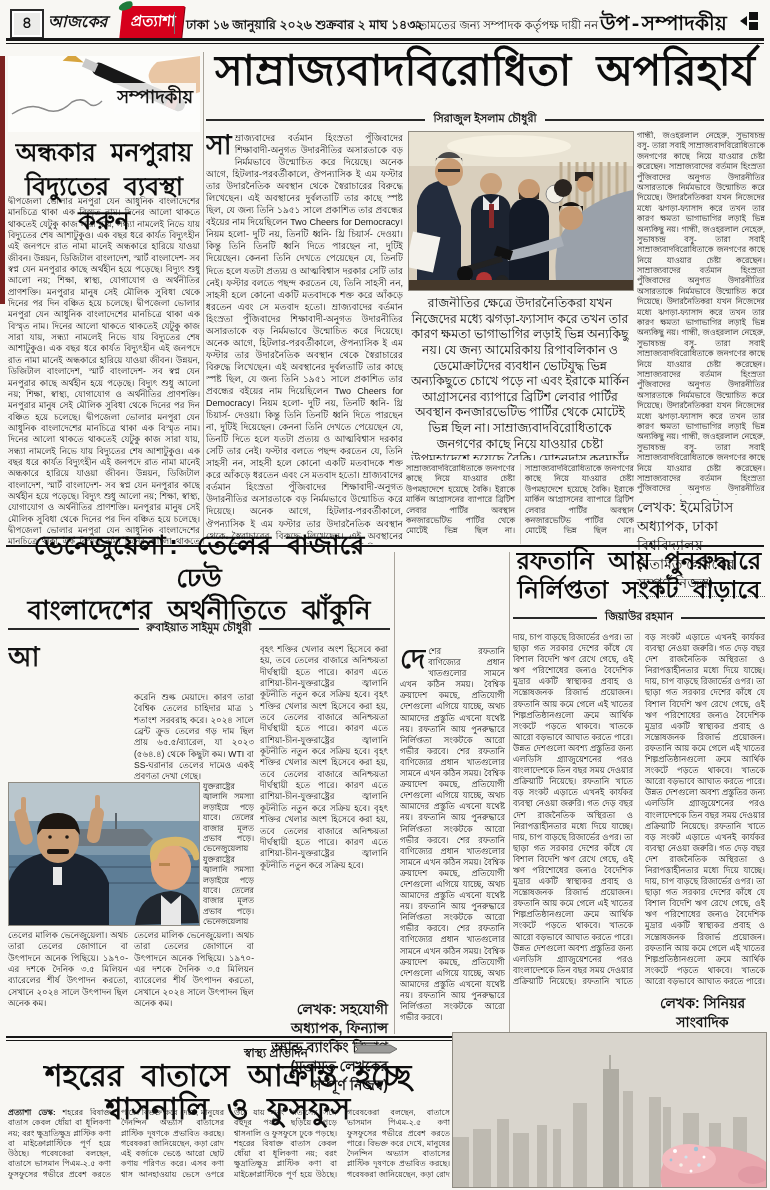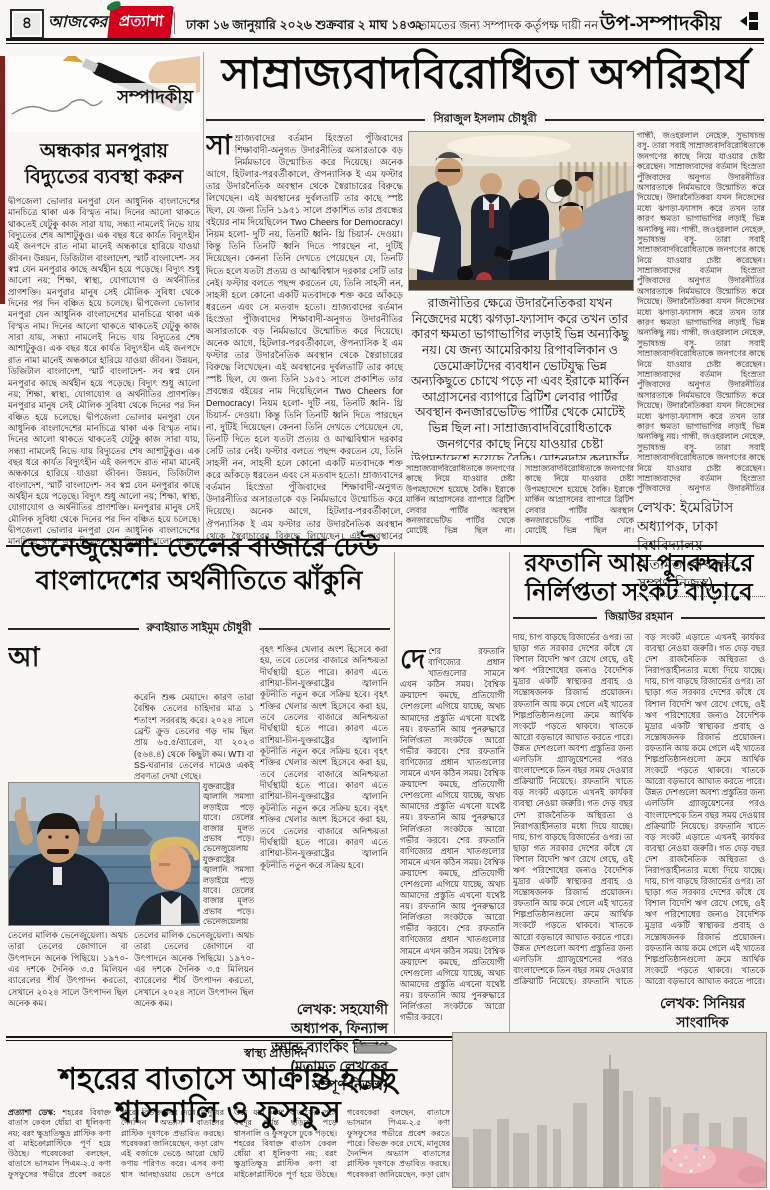--- a/index.html
+++ b/index.html
@@ -6,37 +6,37 @@
   #page{position:relative;width:770px;height:1190px;margin:0 auto;background:#f8f7f3;
         font-family:"Liberation Sans",sans-serif;color:#141414;overflow:hidden;
         outline:1px solid #c4c0b6;}
   .abs{position:absolute;}
   .just{text-align:justify;overflow:hidden;}
   .ctr{text-align:center;}
   .bd{font-weight:bold;}
   
   #pgnum{left:10px;top:9px;width:30px;height:26px;border:2px solid #2b2b2b;background:#ececea;
          box-shadow:inset 0 0 0 2px #fff;font-size:16px;font-weight:bold;line-height:24px;text-align:center;}
-  #brand{left:48px;top:8px;height:28px;display:flex;align-items:center;}
+  #brand{left:48px;top:8px;height:28px;display:flex;align-items:center;gap:12px;}
   #brand .pre{font-weight:bold;font-size:16px;font-style:italic;margin-right:2px;}
   #brand .mainwrap{position:relative;background:#d6001c;color:#fff;font-weight:bold;font-size:15px;
         padding:3px 8px 4px 10px;transform:skewX(-6deg);box-shadow:1px 1px 0 #7a0010;}
   #brand .leaf{position:absolute;left:-4px;top:-4px;width:14px;height:8px;background:#1d7a3a;
         border-radius:60% 40% 50% 50%;transform:rotate(-18deg);}
   #vline1{left:174px;top:12px;width:1px;height:22px;background:#777;}
   #dateline{left:186px;top:16px;font-size:12.5px;font-weight:bold;}
   #disclaimer{left:412px;top:17px;font-size:11.5px;}
   #secttitle{left:600px;top:8px;font-size:20px;font-weight:800;letter-spacing:.2px;}
   #secticon{left:740px;top:12px;display:flex;align-items:center;gap:2px;}
   #secticon .tri{width:0;height:0;border-top:5px solid transparent;border-bottom:5px solid transparent;border-right:7px solid #111;}
   #secticon .blk{width:9px;height:18px;background:#111;box-shadow:inset 0 8px 0 #111, inset 0 10px 0 #f8f7f3;}
   .hrule{background:#161616;}
   .vrule{background:#a9a49b;}
   
-  .bn-head{font-family:Liberation Sans, sans-serif;font-weight:800;color:#0d0d0d;}
+  .bn-head{font-family:Liberation Mono, monospace;font-weight:800;color:#0d0d0d;}
   .byline{display:flex;align-items:center;gap:8px;font-size:11px;font-weight:bold;}
   .byline::before,.byline::after{content:"";flex:1;border-top:2px solid #2a2a2a;}
   .body-sm{font-size:8.6px;line-height:1.32;}
   .body-xs{font-size:8px;line-height:1.3;}
   .dropcap{float:left;font-size:27px;line-height:.85;font-weight:800;padding:2px 3px 0 0;}
   .photo{border:1px solid #8f8b82;background:#ccc;overflow:hidden;}
   .photo svg{display:block;width:100%;height:100%;}
   .credit{font-size:14px;line-height:1.35;}
   .dotline{border-top:1px dotted #555;}
   .colrule{column-rule:1px solid #cfccc3;}
@@ -71,21 +71,21 @@
       <path d="M192 0 v36 q-28 10 -46-6 q-12-11 3-24 z" fill="#e9c6a4"></path>
       <g transform="rotate(24 120 30)">
         <rect x="80" y="20" width="100" height="13" rx="6" fill="#181818"></rect>
         <rect x="70" y="22" width="14" height="9" fill="#c9c9c9"></rect>
         <path d="M70 26.5 l-20 7 5-11 z" fill="#d7a43e"></path>
         <rect x="162" y="20" width="10" height="13" fill="#8c2f2f"></rect>
       </g>
     </svg>
     <div class="abs bd" style="right:4px;bottom:18px;font-size:18px;background:rgba(253,253,251,.85);padding:0 3px;">সম্পাদকীয়</div>
   </div>
-  <div class="abs bn-head ctr" style="left:8px;top:138px;width:192px;font-size:19px;line-height:1.35;">
+  <div class="abs bn-head ctr" style="left:8px;top:138px;width:192px;font-size:25px;line-height:1.35;">
     <div>অন্ধকার মনপুরায়</div>
     <div>বিদ্যুতের ব্যবস্থা করুন</div>
   </div>
   <div class="abs just body-sm" style="left:8px;top:196px;width:192px;height:348px;">দ্বীপজেলা ভোলার মনপুরা যেন আধুনিক বাংলাদেশের মানচিত্রে থাকা এক বিস্মৃত নাম। দিনের আলো থাকতে থাকতেই যেটুকু কাজ সারা যায়, সন্ধ্যা নামলেই নিভে যায় বিদ্যুতের শেষ আশাটুকুও। এক বছর ধরে কার্যত বিদ্যুৎহীন এই জনপদে রাত নামা মানেই অন্ধকারে হারিয়ে যাওয়া জীবন। উন্নয়ন, ডিজিটাল বাংলাদেশ, স্মার্ট বাংলাদেশ- সব স্বপ্ন যেন মনপুরার কাছে অর্থহীন হয়ে পড়েছে। বিদ্যুৎ শুধু আলো নয়; শিক্ষা, স্বাস্থ্য, যোগাযোগ ও অর্থনীতির প্রাণশক্তি। মনপুরার মানুষ সেই মৌলিক সুবিধা থেকে দিনের পর দিন বঞ্চিত হয়ে চলেছে।  দ্বীপজেলা ভোলার মনপুরা যেন আধুনিক বাংলাদেশের মানচিত্রে থাকা এক বিস্মৃত নাম। দিনের আলো থাকতে থাকতেই যেটুকু কাজ সারা যায়, সন্ধ্যা নামলেই নিভে যায় বিদ্যুতের শেষ আশাটুকুও। এক বছর ধরে কার্যত বিদ্যুৎহীন এই জনপদে রাত নামা মানেই অন্ধকারে হারিয়ে যাওয়া জীবন। উন্নয়ন, ডিজিটাল বাংলাদেশ, স্মার্ট বাংলাদেশ- সব স্বপ্ন যেন মনপুরার কাছে অর্থহীন হয়ে পড়েছে। বিদ্যুৎ শুধু আলো নয়; শিক্ষা, স্বাস্থ্য, যোগাযোগ ও অর্থনীতির প্রাণশক্তি। মনপুরার মানুষ সেই মৌলিক সুবিধা থেকে দিনের পর দিন বঞ্চিত হয়ে চলেছে।  দ্বীপজেলা ভোলার মনপুরা যেন আধুনিক বাংলাদেশের মানচিত্রে থাকা এক বিস্মৃত নাম। দিনের আলো থাকতে থাকতেই যেটুকু কাজ সারা যায়, সন্ধ্যা নামলেই নিভে যায় বিদ্যুতের শেষ আশাটুকুও। এক বছর ধরে কার্যত বিদ্যুৎহীন এই জনপদে রাত নামা মানেই অন্ধকারে হারিয়ে যাওয়া জীবন। উন্নয়ন, ডিজিটাল বাংলাদেশ, স্মার্ট বাংলাদেশ- সব স্বপ্ন যেন মনপুরার কাছে অর্থহীন হয়ে পড়েছে। বিদ্যুৎ শুধু আলো নয়; শিক্ষা, স্বাস্থ্য, যোগাযোগ ও অর্থনীতির প্রাণশক্তি। মনপুরার মানুষ সেই মৌলিক সুবিধা থেকে দিনের পর দিন বঞ্চিত হয়ে চলেছে।  দ্বীপজেলা ভোলার মনপুরা যেন আধুনিক বাংলাদেশের মানচিত্রে থাকা এক বিস্মৃত নাম। দিনের আলো থাকতে থাকতেই যেটুকু কাজ সারা যায়, সন্ধ্যা নামলেই নিভে যায় বিদ্যুতের শেষ আশাটুকুও। এক বছর ধরে কার্যত বিদ্যুৎহীন এই জনপদে রাত নামা মানেই অন্ধকারে হারিয়ে যাওয়া জীবন। উন্নয়ন, ডিজিটাল বাংলাদেশ, স্মার্ট বাংলাদেশ- সব স্বপ্ন যেন মনপুরার কাছে অর্থহীন হয়ে পড়েছে। বিদ্যুৎ শুধু আলো নয়; শিক্ষা, স্বাস্থ্য, যোগাযোগ ও অর্থনীতির প্রাণশক্তি। মনপুরার মানুষ সেই মৌলিক সুবিধা থেকে দিনের পর দিন বঞ্চিত হয়ে চলেছে।  দ্বীপজেলা ভোলার মনপুরা যেন আধুনিক বাংলাদেশের মানচিত্রে থাকা এক বিস্মৃত নাম। দিনের আলো থাকতে থাকতেই যেটুকু কাজ সারা যায়, সন্ধ্যা নামলেই নিভে যায় বিদ্যুতের শেষ আশাটুকুও। এক বছর ধরে কার্যত বিদ্যুৎহীন এই জনপদে রাত নামা মানেই অন্ধকারে হারিয়ে যাওয়া জীবন। উন্নয়ন, ডিজিটাল বাংলাদেশ, স্মার্ট বাংলাদেশ- সব স্বপ্ন যেন মনপুরার কাছে অর্থহীন হয়ে পড়েছে। বিদ্যুৎ শুধু আলো নয়; শিক্ষা, স্বাস্থ্য, যোগাযোগ ও অর্থনীতির প্রাণশক্তি। মনপুরার মানুষ সেই মৌলিক সুবিধা থেকে দিনের পর দিন বঞ্চিত হয়ে চলেছে। </div>
   <div class="abs vrule" style="left:203px;top:52px;width:1px;height:492px;"></div>
 
   <div class="abs bn-head ctr" style="left:206px;top:48px;width:558px;font-size:42px;line-height:1.25;">সাম্রাজ্যবাদবিরোধিতা অপরিহার্য</div>
   <div class="abs byline" style="left:206px;top:110px;width:558px;">
       <span>সিরাজুল ইসলাম চৌধুরী</span>
     </div>

